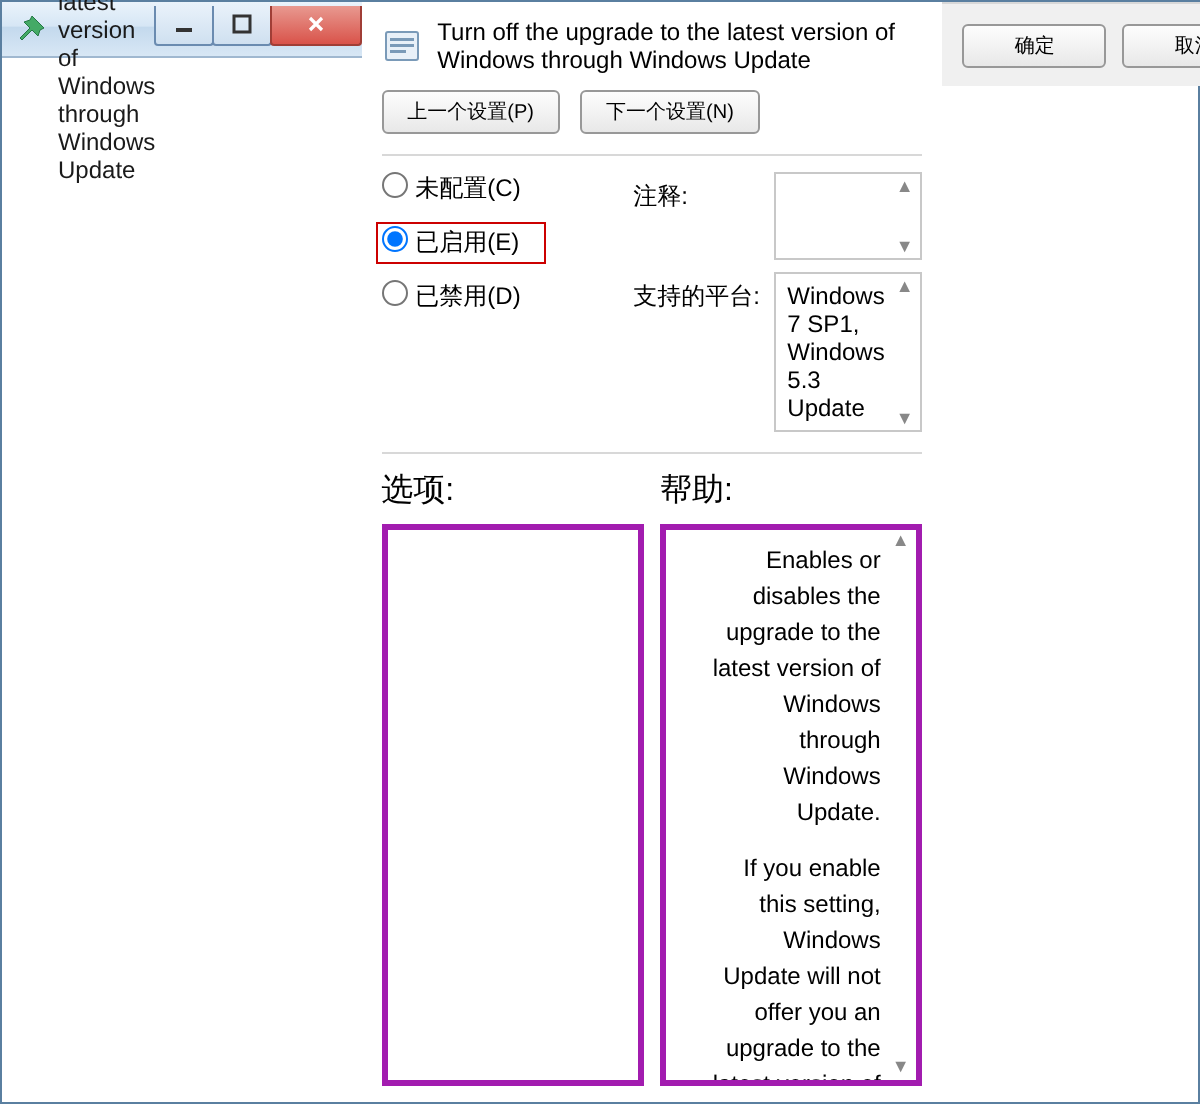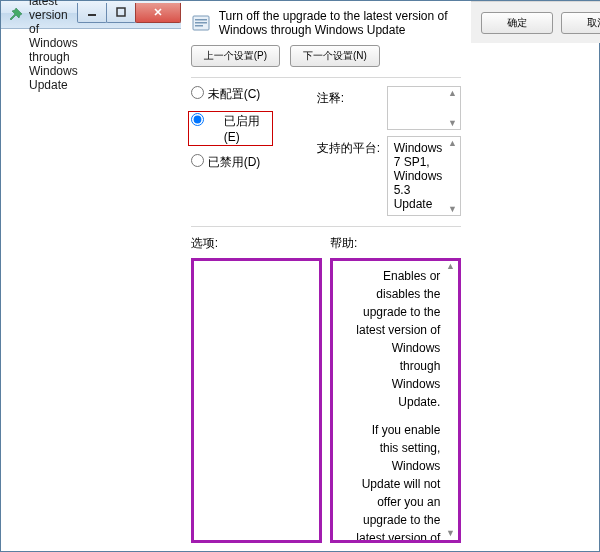--- a/index.html
+++ b/index.html
@@ -25,32 +25,32 @@
 
 .nav-row { display: flex; gap: 10px; margin-bottom: 10px; }
 .btn { padding: 3px 12px; border: 1px solid #989898; background: linear-gradient(to bottom, #fdfdfd, #e8e8e8); border-radius: 3px; font-size: 10px; cursor: pointer; }
 
 .hr { height: 1px; background: #d8d8d8; margin-bottom: 8px; }
 
 .config-area { display: flex; margin-bottom: 4px; }
 .radio-col { width: 82px; }
 .radio-row { display: flex; align-items: flex-start; margin-bottom: 8px; font-size: 12px; }
 .radio-row input { margin-right: 4px; }
-.radio-row.highlighted { border: 1px solid #c00; padding: 1px 2px; margin-left: -3px; gap: 16px; }
+.radio-row.highlighted { border: 1px solid #c00; padding: 1px 2px; margin-left: -3px; }
 .fields-col { flex: 1; margin-left: 44px; }
 .field-row { display: flex; margin-bottom: 6px; }
 .field-label { width: 70px; padding-top: 4px; }
 .field-box { flex: 1; border: 1px solid #c8c8c8; background: #fff; min-height: 44px; position: relative; }
 .field-box.platforms { min-height: 26px; padding: 4px 18px 4px 6px; }
 .scroll-arrows { position: absolute; right: 0; top: 0; bottom: 0; width: 16px; display: flex; flex-direction: column; justify-content: space-between; }
 .sarrow { height: 12px; display: flex; align-items: center; justify-content: center; color: #888; font-size: 9px; }
 
 .lower { display: flex; gap: 8px; flex: 1; min-height: 0; }
 .lower-col { flex: 1; display: flex; flex-direction: column; }
-.col-label { margin-bottom: 6px; font-size: 12px; }
+.col-label { margin-bottom: 6px; font-size: 16px; }
 .panel-box { flex: 1; border: 3px solid #a21caf; background: #fff; padding: 6px 18px 6px 20px; font-size: 12px; line-height: 1.5; overflow: hidden; position: relative; text-align: right; }
 .panel-box p { margin-bottom: 10px; }
 
 .footer { height: 42px; background: #f0f0f0; border-top: 1px solid #d8d8d8; display: flex; align-items: center; justify-content: flex-end; padding: 0 10px; gap: 8px; }
 .footer .btn { min-width: 72px; }
 </style>
 </head>
 <body>
 
 <div class="window">

